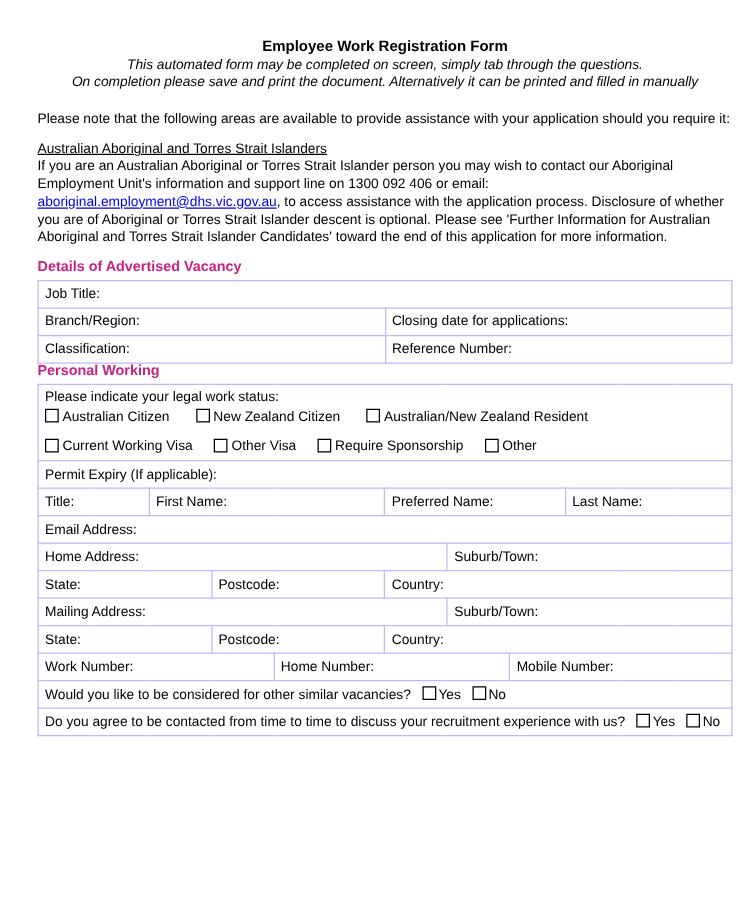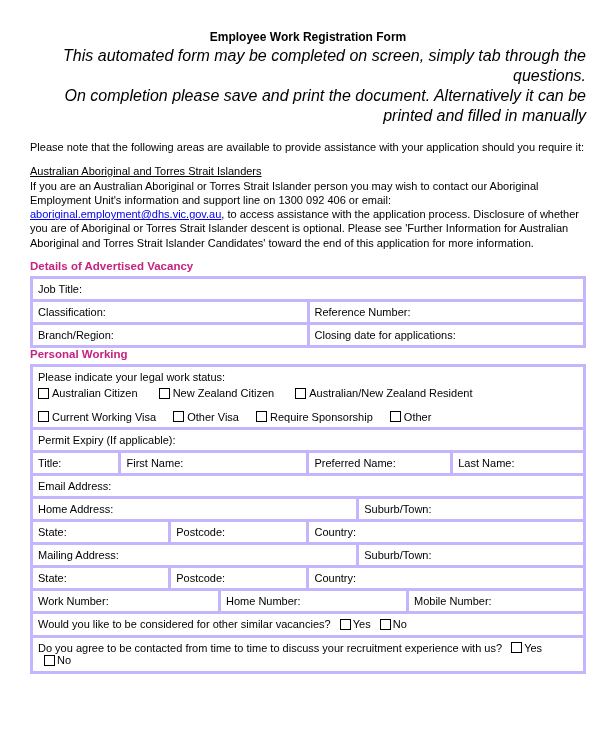--- a/index.html
+++ b/index.html
@@ -15,23 +15,23 @@
   .page {
     padding: 30px 14px 20px 30px;
   }
   .title {
     text-align: center;
     font-weight: bold;
     font-size: 12px;
     margin-bottom: 2px;
   }
   .subtitle {
-    text-align: right;
+    text-align: center;
     font-style: italic;
-    font-size: 16px;
+    font-size: 11px;
     line-height: 1.25;
     margin-bottom: 14px;
   }
   .para {
     font-size: 11px;
     line-height: 1.3;
     margin-bottom: 10px;
   }
   .underline { text-decoration: underline; }
   a.email {
@@ -43,21 +43,21 @@
     font-weight: bold;
     font-size: 11.5px;
     margin-bottom: 4px;
   }
   table.form {
     width: 100%;
     border-collapse: collapse;
     table-layout: fixed;
   }
   table.form td {
-    border: 3px solid #c4b5fd;
+    border: 1px solid #c4b5fd;
     padding: 4px 5px;
     font-size: 11px;
     vertical-align: middle;
     height: 22px;
   }
   .checkbox {
     display: inline-block;
     width: 11px;
     height: 11px;
     border: 1px solid #000;
@@ -94,26 +94,26 @@
     <a href="#" class="email">aboriginal.employment@dhs.vic.gov.au</a><span>, to access assistance with the application process. Disclosure of whether you are of Aboriginal or Torres Strait Islander descent is optional. Please see 'Further Information for Australian Aboriginal and Torres Strait Islander Candidates' toward the end of this application for more information.</span>
   </div>
 
   <div class="section-head">Details of Advertised Vacancy</div>
   <table class="form">
     <tbody>
         <tr>
       <td colspan="2"><span>Job Title:</span></td>
     </tr>
     <tr>
+      <td><span>Branch/Region:</span></td>
+      <td><span>Closing date for applications:</span></td>
+    </tr>
+    <tr>
       <td style="width:50%"><span>Classification:</span></td>
       <td style="width:50%"><span>Reference Number:</span></td>
-    </tr>
-    <tr>
-      <td><span>Branch/Region:</span></td>
-      <td><span>Closing date for applications:</span></td>
     </tr>
   </tbody>
     </table>
 
   <div class="section-head">Personal Working</div>
   <table class="form">
     <colgroup>
       <col style="width:8%">
         <col style="width:8%">
         <col style="width:9%">

